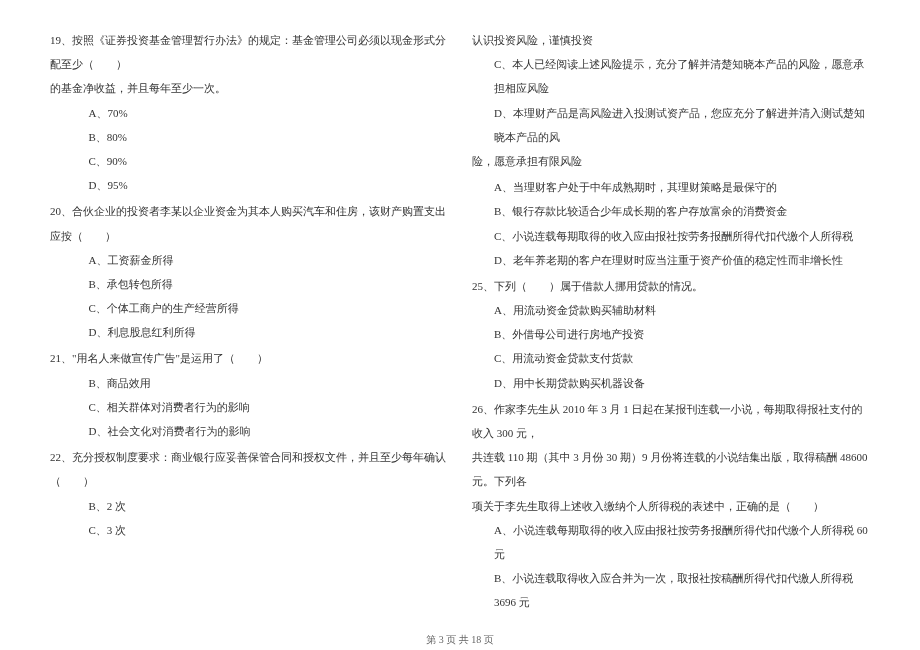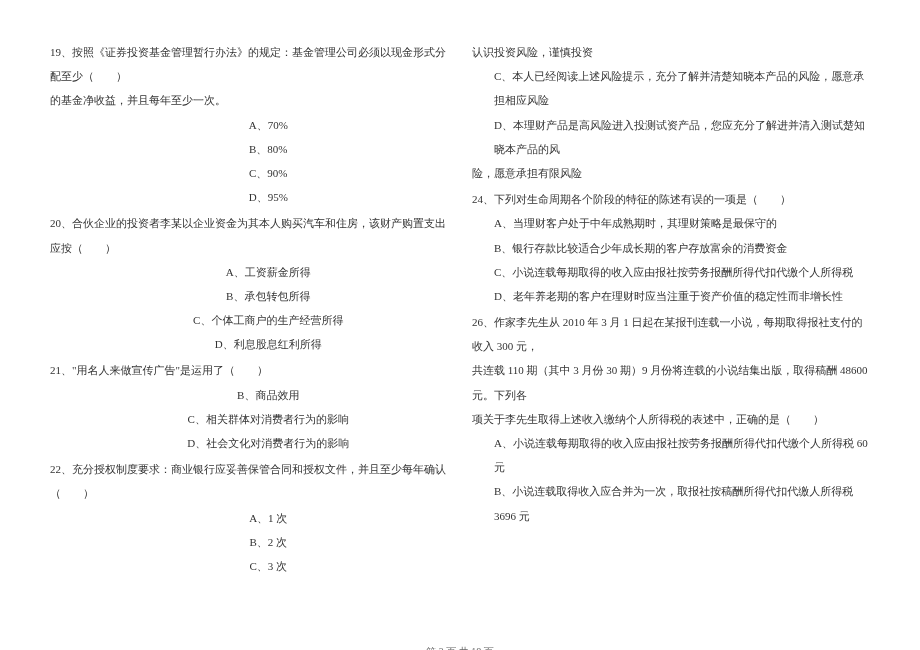--- a/index.html
+++ b/index.html
@@ -8,40 +8,39 @@
       background: #fff;
       font-family: "SimSun", "宋体", serif;
       font-size: 11px;
       color: #333;
       width: 920px;
       height: 650px;
       overflow: hidden;
     }
     .page {
       display: flex;
-      padding: 40px 50px 20px 50px;
+      padding: 28px 50px 20px 50px;
       gap: 24px;
       height: 580px;
     }
     .column {
       flex: 1;
       line-height: 2.2;
     }
     .question {
       margin-bottom: 2px;
     }
     .q-text {
       text-indent: 0;
     }
     .q-cont {
       text-indent: 0;
     }
     .option {
       padding-left: 3.5em;
-      text-align: center;
     }
     .option-col2 {
       padding-left: 2em;
     }
     .footer {
       text-align: center;
       font-size: 10px;
       color: #666;
       padding-top: 5px;
     }
@@ -67,40 +66,45 @@
       <div class="option">D、利息股息红利所得</div>
     </div>
     <div class="question">
       <div class="q-text">21、"用名人来做宣传广告"是运用了（　　）</div>
       <div class="option">B、商品效用</div>
       <div class="option">C、相关群体对消费者行为的影响</div>
       <div class="option">D、社会文化对消费者行为的影响</div>
     </div>
     <div class="question">
       <div class="q-text">22、充分授权制度要求：商业银行应妥善保管合同和授权文件，并且至少每年确认（　　）</div>
-      <div class="option">A、1 次</div>
       <div class="option">B、2 次</div>
       <div class="option">C、3 次</div>
     </div>
 
   </div>
 
   <div class="column">
     <div class="question">
       <div class="q-cont">认识投资风险，谨慎投资</div>
       <div class="option-col2">C、本人已经阅读上述风险提示，充分了解并清楚知晓本产品的风险，愿意承担相应风险</div>
       <div class="option-col2">D、本理财产品是高风险进入投测试资产品，您应充分了解进并清入测试楚知晓本产品的风</div>
       <div class="q-cont">险，愿意承担有限风险</div>
     </div>
     <div class="question">
-      <div class="q-text">24、下列对生命周期各个阶段的特征的陈述有误的一项是（　　）</div>
       <div class="option-col2">A、当理财客户处于中年成熟期时，其理财策略是最保守的</div>
       <div class="option-col2">B、银行存款比较适合少年成长期的客户存放富余的消费资金</div>
       <div class="option-col2">C、小说连载每期取得的收入应由报社按劳务报酬所得代扣代缴个人所得税</div>
       <div class="option-col2">D、老年养老期的客户在理财时应当注重于资产价值的稳定性而非增长性</div>
+    </div>
+    <div class="question">
+      <div class="q-text">25、下列（　　）属于借款人挪用贷款的情况。</div>
+      <div class="option-col2">A、用流动资金贷款购买辅助材料</div>
+      <div class="option-col2">B、外借母公司进行房地产投资</div>
+      <div class="option-col2">C、用流动资金贷款支付货款</div>
+      <div class="option-col2">D、用中长期贷款购买机器设备</div>
     </div>
     <div class="question">
       <div class="q-text">26、作家李先生从 2010 年 3 月 1 日起在某报刊连载一小说，每期取得报社支付的收入 300 元，</div>
       <div class="q-cont">共连载 110 期（其中 3 月份 30 期）9 月份将连载的小说结集出版，取得稿酬 48600 元。下列各</div>
       <div class="q-cont">项关于李先生取得上述收入缴纳个人所得税的表述中，正确的是（　　）</div>
       <div class="option-col2">A、小说连载每期取得的收入应由报社按劳务报酬所得代扣代缴个人所得税 60 元</div>
       <div class="option-col2">B、小说连载取得收入应合并为一次，取报社按稿酬所得代扣代缴人所得税 3696 元</div>
 
     </div>
 

